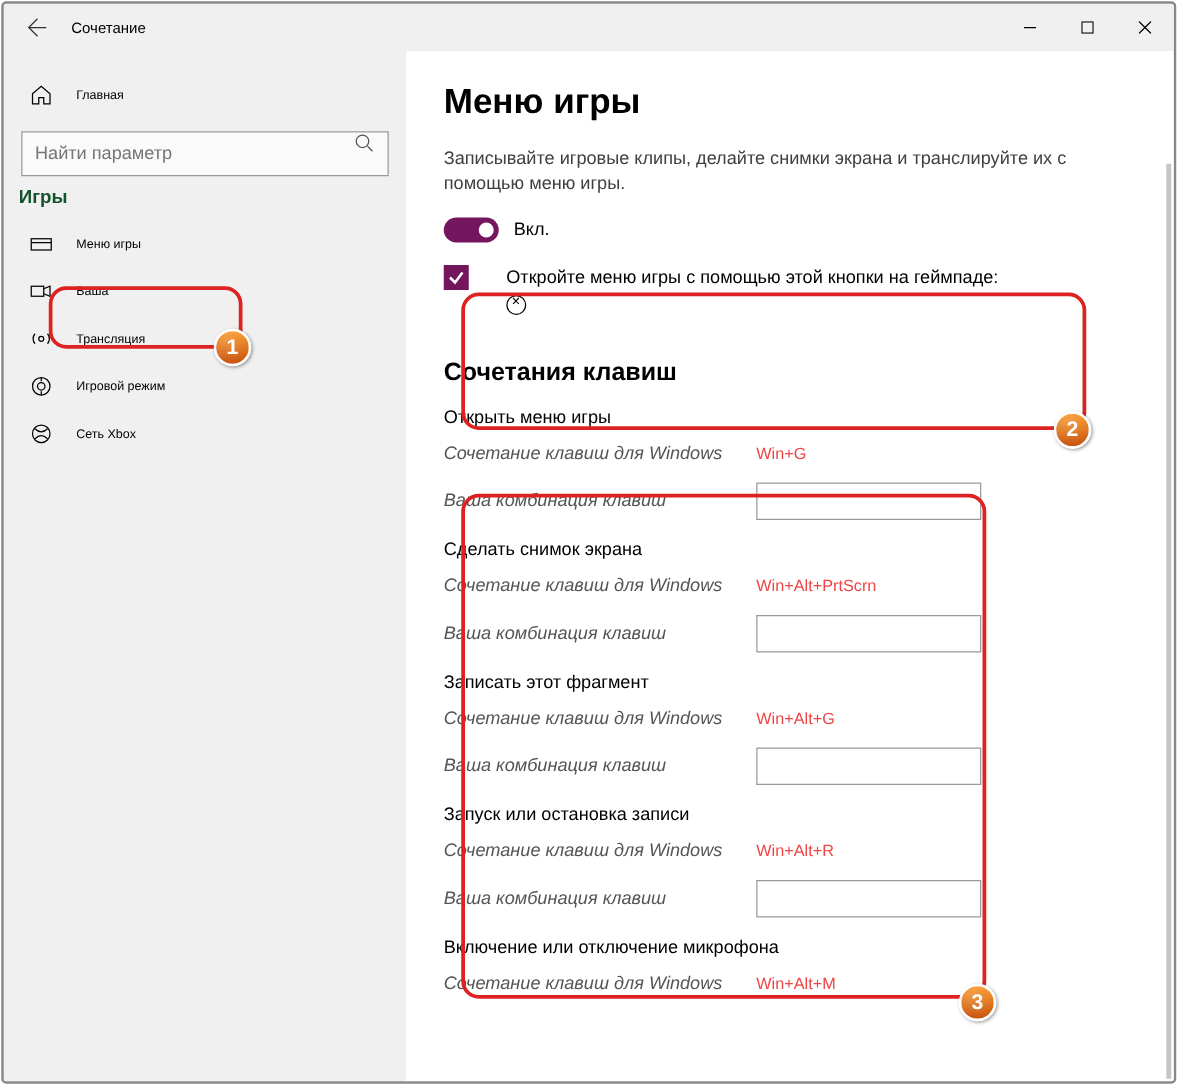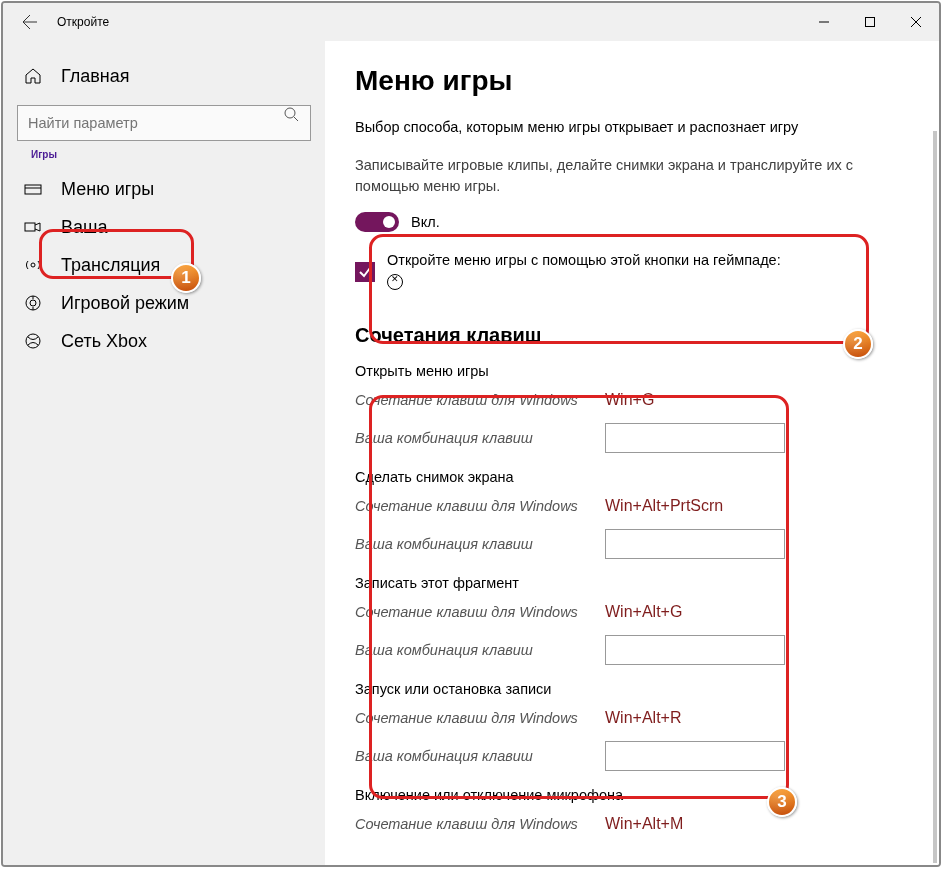--- a/index.html
+++ b/index.html
@@ -5,65 +5,65 @@
   * { box-sizing: border-box; margin: 0; padding: 0; font-family: "Segoe UI", sans-serif; }
   body { background: #fff; width: 944px; height: 872px; position: relative; overflow: hidden; }
   .outer-frame { width: 940px; height: 866px; border: 2px solid #888; border-radius: 4px; margin: 1px; background: #fff; position: relative; overflow: hidden; }
   .titlebar { height: 38px; display: flex; align-items: center; padding-left: 18px; background: #f0f0f0; position: relative; }
   .titlebar .back { width: 18px; height: 18px; margin-right: 18px; display: flex; align-items: center; justify-content: center; cursor: pointer; }
   .titlebar .title { font-size: 12px; color: #000; }
   .winbtns { position: absolute; right: 0; top: 0; height: 38px; display: flex; }
   .winbtns div { width: 46px; height: 38px; display: flex; align-items: center; justify-content: center; cursor: pointer; font-size: 12px; }
   .content { display: flex; height: calc(100% - 38px); }
   .sidebar { width: 322px; background: #f0f0f0; padding-top: 16px; }
-  .home-item, .nav-item { display: flex; align-items: center; height: 38px; padding-left: 20px; font-size: 18px; color: #000; cursor: pointer; }
+  .home-item, .nav-item { display: flex; align-items: center; height: 38px; padding-left: 20px; font-size: 10px; color: #000; cursor: pointer; }
   .home-item .icon, .nav-item .icon { width: 20px; height: 20px; margin-right: 18px; display: flex; align-items: center; justify-content: center; }
   .search-box { margin: 10px 14px 8px 14px; height: 36px; border: 1px solid #999; background: #fafafa; display: flex; padding: 0 10px; position: relative; }
   .search-box input { border: none; outline: none; background: transparent; font-size: 14.5px; width: 100%; }
   .search-box .sicon { width: 18px; height: 18px; }
-  .side-header { padding-left: 28px; font-size: 10px; font-weight: 600; color: #4c1d95; margin-bottom: 10px; }
+  .side-header { padding-left: 12px; font-size: 15px; font-weight: 600; color: #14532d; margin-bottom: 10px; }
   .side-list { display: flex; flex-direction: column; }
   .main { flex: 1; padding: 24px 30px 0 30px; background: #fff; position: relative; overflow: hidden; }
   .page-title { font-size: 28px; font-weight: 600; color: #000; margin-bottom: 20px; }
   .desc { font-size: 14.5px; color: #000; margin-bottom: 18px; line-height: 1.4; }
   .sub-desc { font-size: 14.5px; color: #404040; line-height: 1.4; }
   .toggle-row { display: flex; align-items: center; margin-top: 16px; }
   .toggle { width: 44px; height: 20px; border-radius: 10px; background: #74165d; position: relative; margin-right: 12px; cursor: pointer; }
   .toggle .knob { width: 12px; height: 12px; border-radius: 50%; background: #fff; position: absolute; top: 4px; right: 4px; }
   .toggle-label { font-size: 14.5px; text-align: center; }
-  .check-row { display: flex; align-items: center; margin-top: 18px; }
+  .check-row { display: flex; align-items: flex-start; margin-top: 18px; gap: 18px; }
   .checkbox { width: 20px; height: 20px; background: #74165d; display: flex; align-items: center; justify-content: center; margin-right: 12px; cursor: pointer; flex-shrink: 0; }
   .check-label { font-size: 14.5px; line-height: 1.4; }
   .xbox-glyph { display: inline-block; width: 16px; height: 16px; border-radius: 50%; border: 1.5px solid #000; position: relative; margin-top: 4px; }
   .xbox-glyph::before { content: "✕"; position: absolute; left: 3px; top: -1px; font-size: 9px; color:#000; }
   .section-title { font-size: 20px; font-weight: 600; margin-top: 30px; margin-bottom: 10px; }
   .shortcut-group { margin-top: 16px; }
   .shortcut-name { font-size: 14.5px; color: #000; margin-bottom: 6px; }
   .shortcut-row { display: flex; align-items: center; margin-bottom: 8px; min-height: 30px; }
   .shortcut-label { font-size: 14.5px; color: #555; width: 250px; font-style: italic; }
-  .shortcut-value { font-size: 16px; color: #7f1d1d; }
+  .shortcut-value { font-size: 13px; color: #ef4444; }
   .shortcut-input { width: 180px; height: 30px; border: 1px solid #999; background: #fff; margin-left: 0; }
   
   .scroll-track { position: absolute; right: 2px; top: 90px; bottom: 2px; width: 4px; background: #c6c6c6; }
   
   .anno-red { border: 3px solid #d22; border-radius: 14px; position: absolute; pointer-events: none; }
   .badge { position: absolute; width: 30px; height: 30px; border-radius: 50%; background: radial-gradient(circle at 30% 30%, #fff3, #0000), linear-gradient(#f7931e, #c54800); border: 2px solid #fff; box-shadow: 1px 1px 3px #0006; color: #fff; font-weight: bold; font-size: 17px; display: flex; align-items: center; justify-content: center; pointer-events: none; }
   svg { display: block; }
 </style>
 </head>
 <body>
 
 <div class="outer-frame">
   <div class="titlebar">
     <div class="back">
       <svg width="16" height="16" viewBox="0 0 16 16">
           <path d="M8 1 L1 8 L8 15 M1 8 H15" stroke="#333" stroke-width="1" fill="none"></path>
         </svg>
     </div>
-    <div class="title">Откройте</div>
+    <div class="title">Сочетание</div>
     <div class="winbtns">
       <div>
           <svg width="10" height="10">
             <line x1="0" y1="5" x2="10" y2="5" stroke="#000"></line>
           </svg>
         </div>
       <div>
           <svg width="10" height="10">
             <rect x="0.5" y="0.5" width="9" height="9" stroke="#000" fill="none"></rect>
           </svg>
@@ -143,21 +143,20 @@
                 <path d="M4 5 Q9 10 14 5 M4 13 Q9 8 14 13" stroke="#000" fill="none"></path>
               </svg>
           </span>
           <span>Сеть Xbox</span>
         </div>
       </div>
     </div>
 
     <div class="main">
       <div class="page-title">Меню игры</div>
-      <div class="desc">Выбор способа, которым меню игры открывает и распознает игру</div>
       <div class="sub-desc">Записывайте игровые клипы, делайте снимки экрана и транслируйте их с помощью меню игры.</div>
 
       <div class="toggle-row">
         <div class="toggle">
             <div class="knob"></div>
           </div>
         <div class="toggle-label">Вкл.</div>
       </div>
 
       <div class="check-row">

